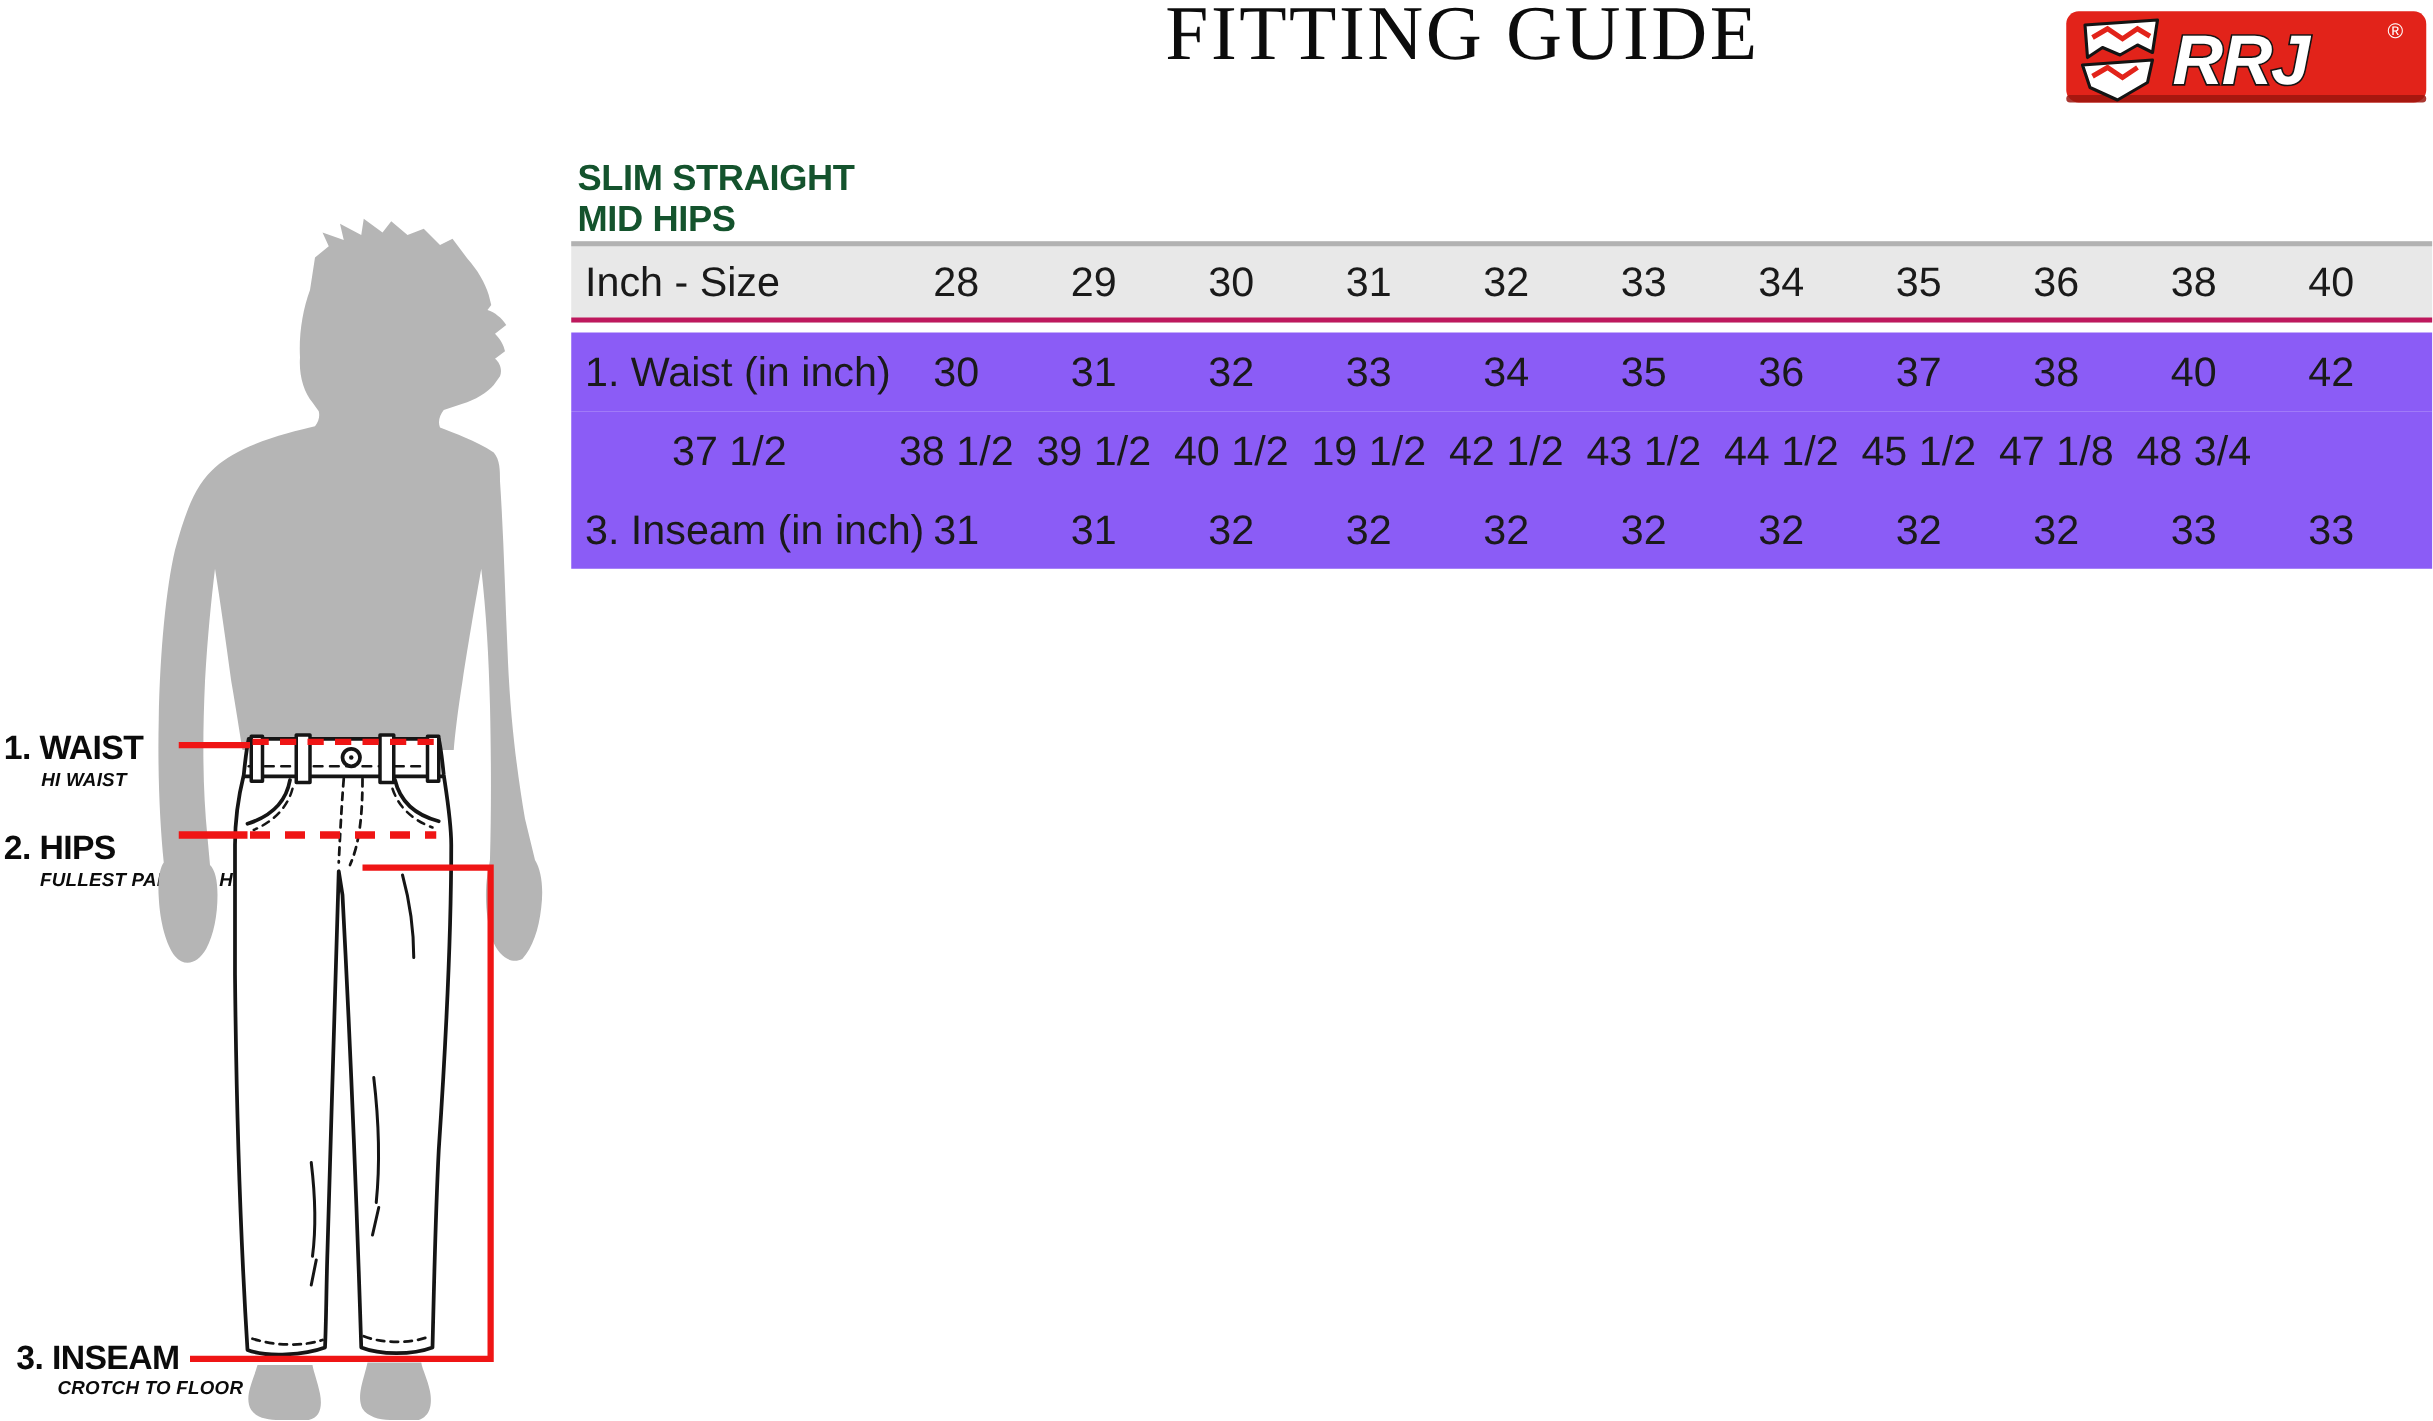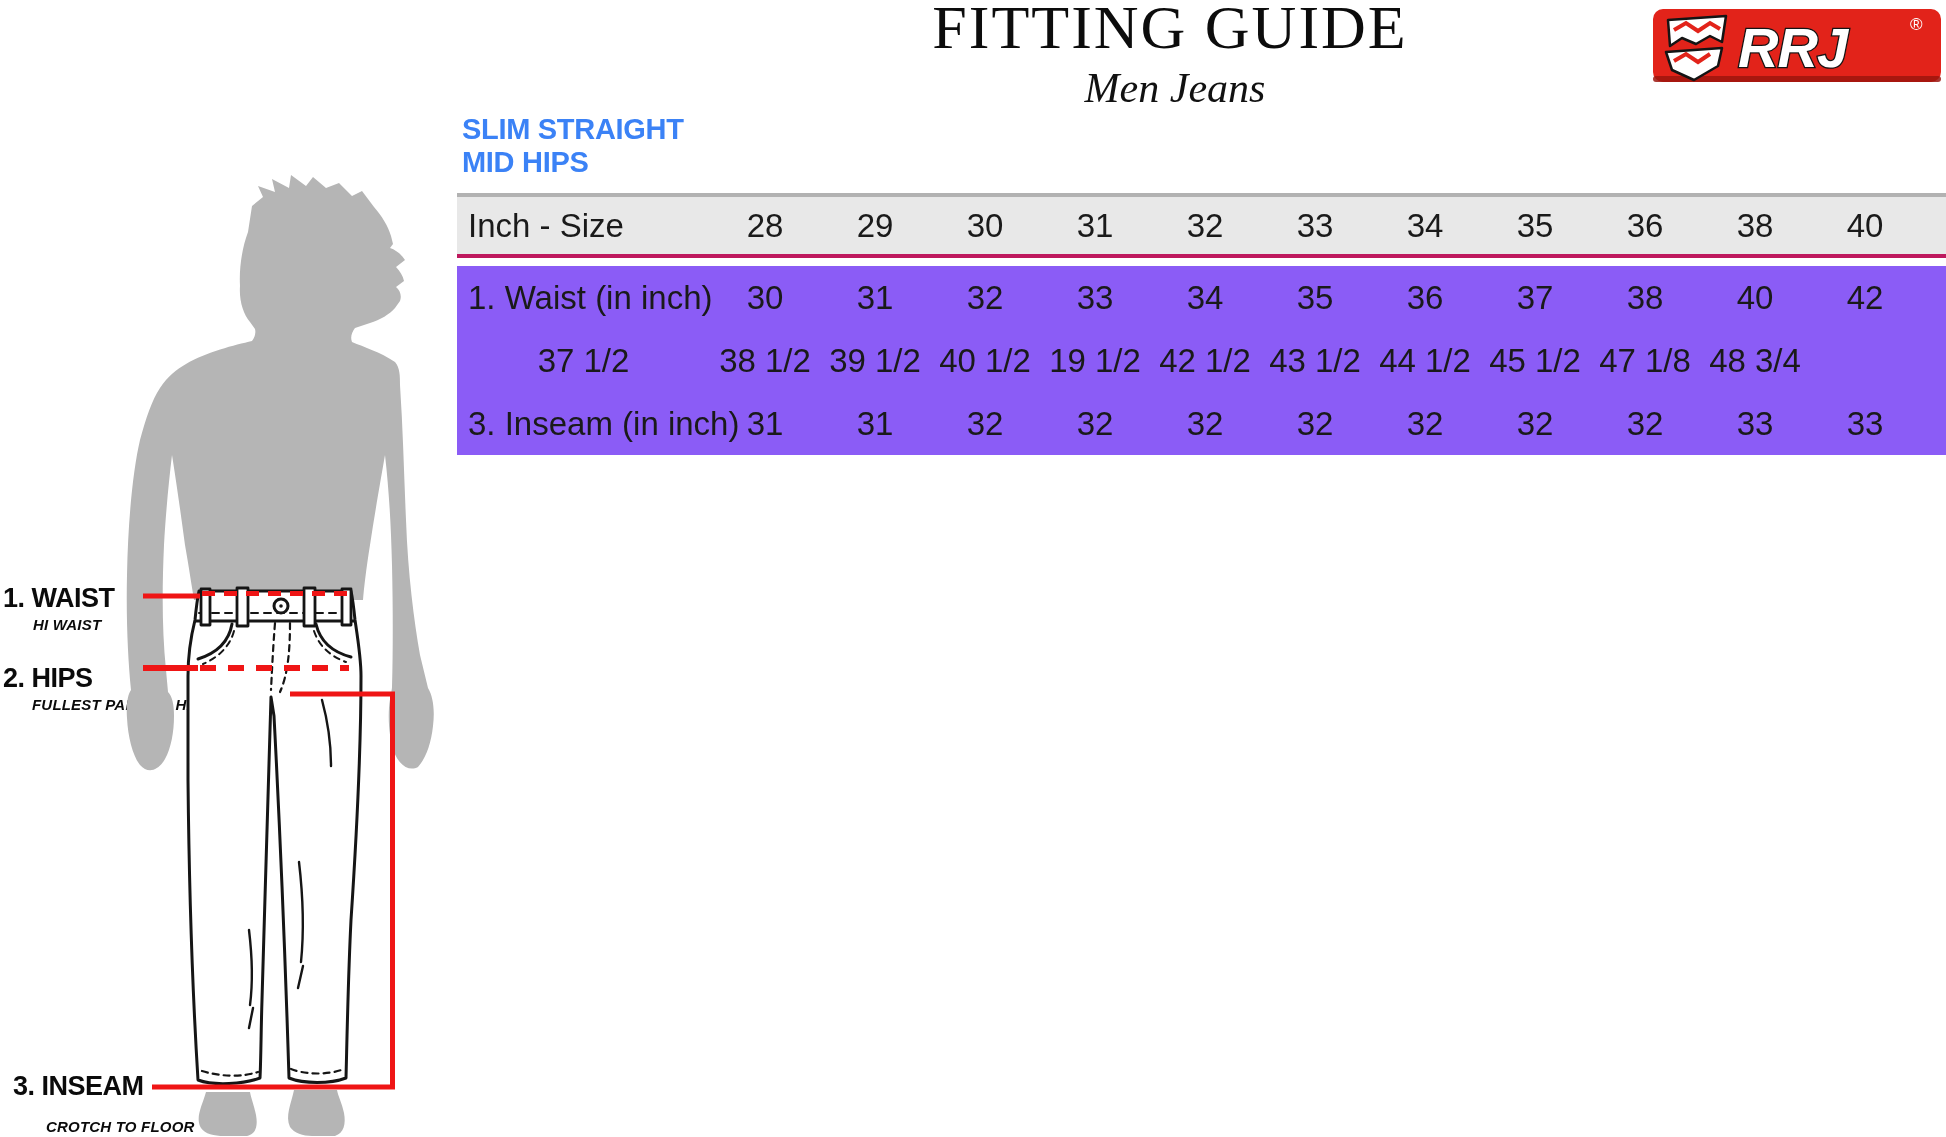--- a/index.html
+++ b/index.html
@@ -18,22 +18,22 @@
   }
   .subtitle {
     position:absolute; left:875px; top:64px; width:600px;
     text-align:center; font-family:"Liberation Serif", serif;
     font-style:italic; font-size:42px; color:#111; white-space:nowrap;
   }
   .logo { position:absolute; left:1652px; top:8px; width:290px; height:75px; }
 
   
   .product {
-    position:absolute; left:462px; top:113px;
-    font-size:29px; font-weight:bold; line-height:33px; color:#3b82f6;
+    position:absolute; left:462px; top:127px;
+    font-size:29px; font-weight:bold; line-height:33px; color:#14532d;
     letter-spacing:-0.3px;
   }
 
   
   .size-table { position:absolute; left:457px; top:193px; width:1489px; }
   .thead {
     width:1489px; height:65px; background:#e8e8e8;
     border-top:4px solid #b2b2b2; border-bottom:4px solid #be185d;
     display:grid; grid-template-columns:253px repeat(11,110px);
     align-items:center;
@@ -50,29 +50,28 @@
   
   .fig-svg { position:absolute; left:0; top:0; width:470px; height:1137px; }
   .mlabel { position:absolute; font-weight:bold; color:#0b0b0b; white-space:nowrap; }
   .mlabel .big { font-size:27px; line-height:31px; letter-spacing:-0.5px; }
   .mlabel .sub { font-size:15px; line-height:16px; font-style:italic; letter-spacing:0.2px; }
   #m-waist  { left:3px;  top:583px; }
   #m-waist  .sub { margin-left:30px; margin-top:3px; }
   #m-hips   { left:3px;  top:615px;margin-top:48px; }
   #m-hips   .sub { margin-left:29px; margin-top:3px; }
   #m-inseam { left:13px; top:1071px; }
-  #m-inseam .sub { margin-left:33px; margin-top:17px; }
+  #m-inseam .sub { margin-left:33px; margin-top:1px; }
 </style>
 </head>
 <body>
 
 <div id="page">
 
   <div class="title">FITTING GUIDE</div>
-  <div class="subtitle">Men Jeans</div>
 
   <svg class="logo" viewBox="0 0 290 75">
     <rect x="1" y="1" width="288" height="73" rx="10" fill="#e2231a"></rect>
     <rect x="1" y="68" width="288" height="6" rx="3" fill="#9c150e" opacity="0.85"></rect>
     <g>
       <path d="M16,12 L74,8 L70,34 L58,28 L44,36 L30,30 L18,38 Z" fill="#ffffff" stroke="#141414" stroke-width="2.5" stroke-linejoin="round"></path>
       <path d="M22,22 L34,15 L46,23 L58,15 L68,21" fill="none" stroke="#e2231a" stroke-width="4"></path>
       <path d="M14,44 L70,40 L66,58 L42,72 L20,62 Z" fill="#ffffff" stroke="#141414" stroke-width="2.5" stroke-linejoin="round"></path>
       <path d="M22,53 L34,46 L46,54 L58,46" fill="none" stroke="#e2231a" stroke-width="4"></path>
     </g>

